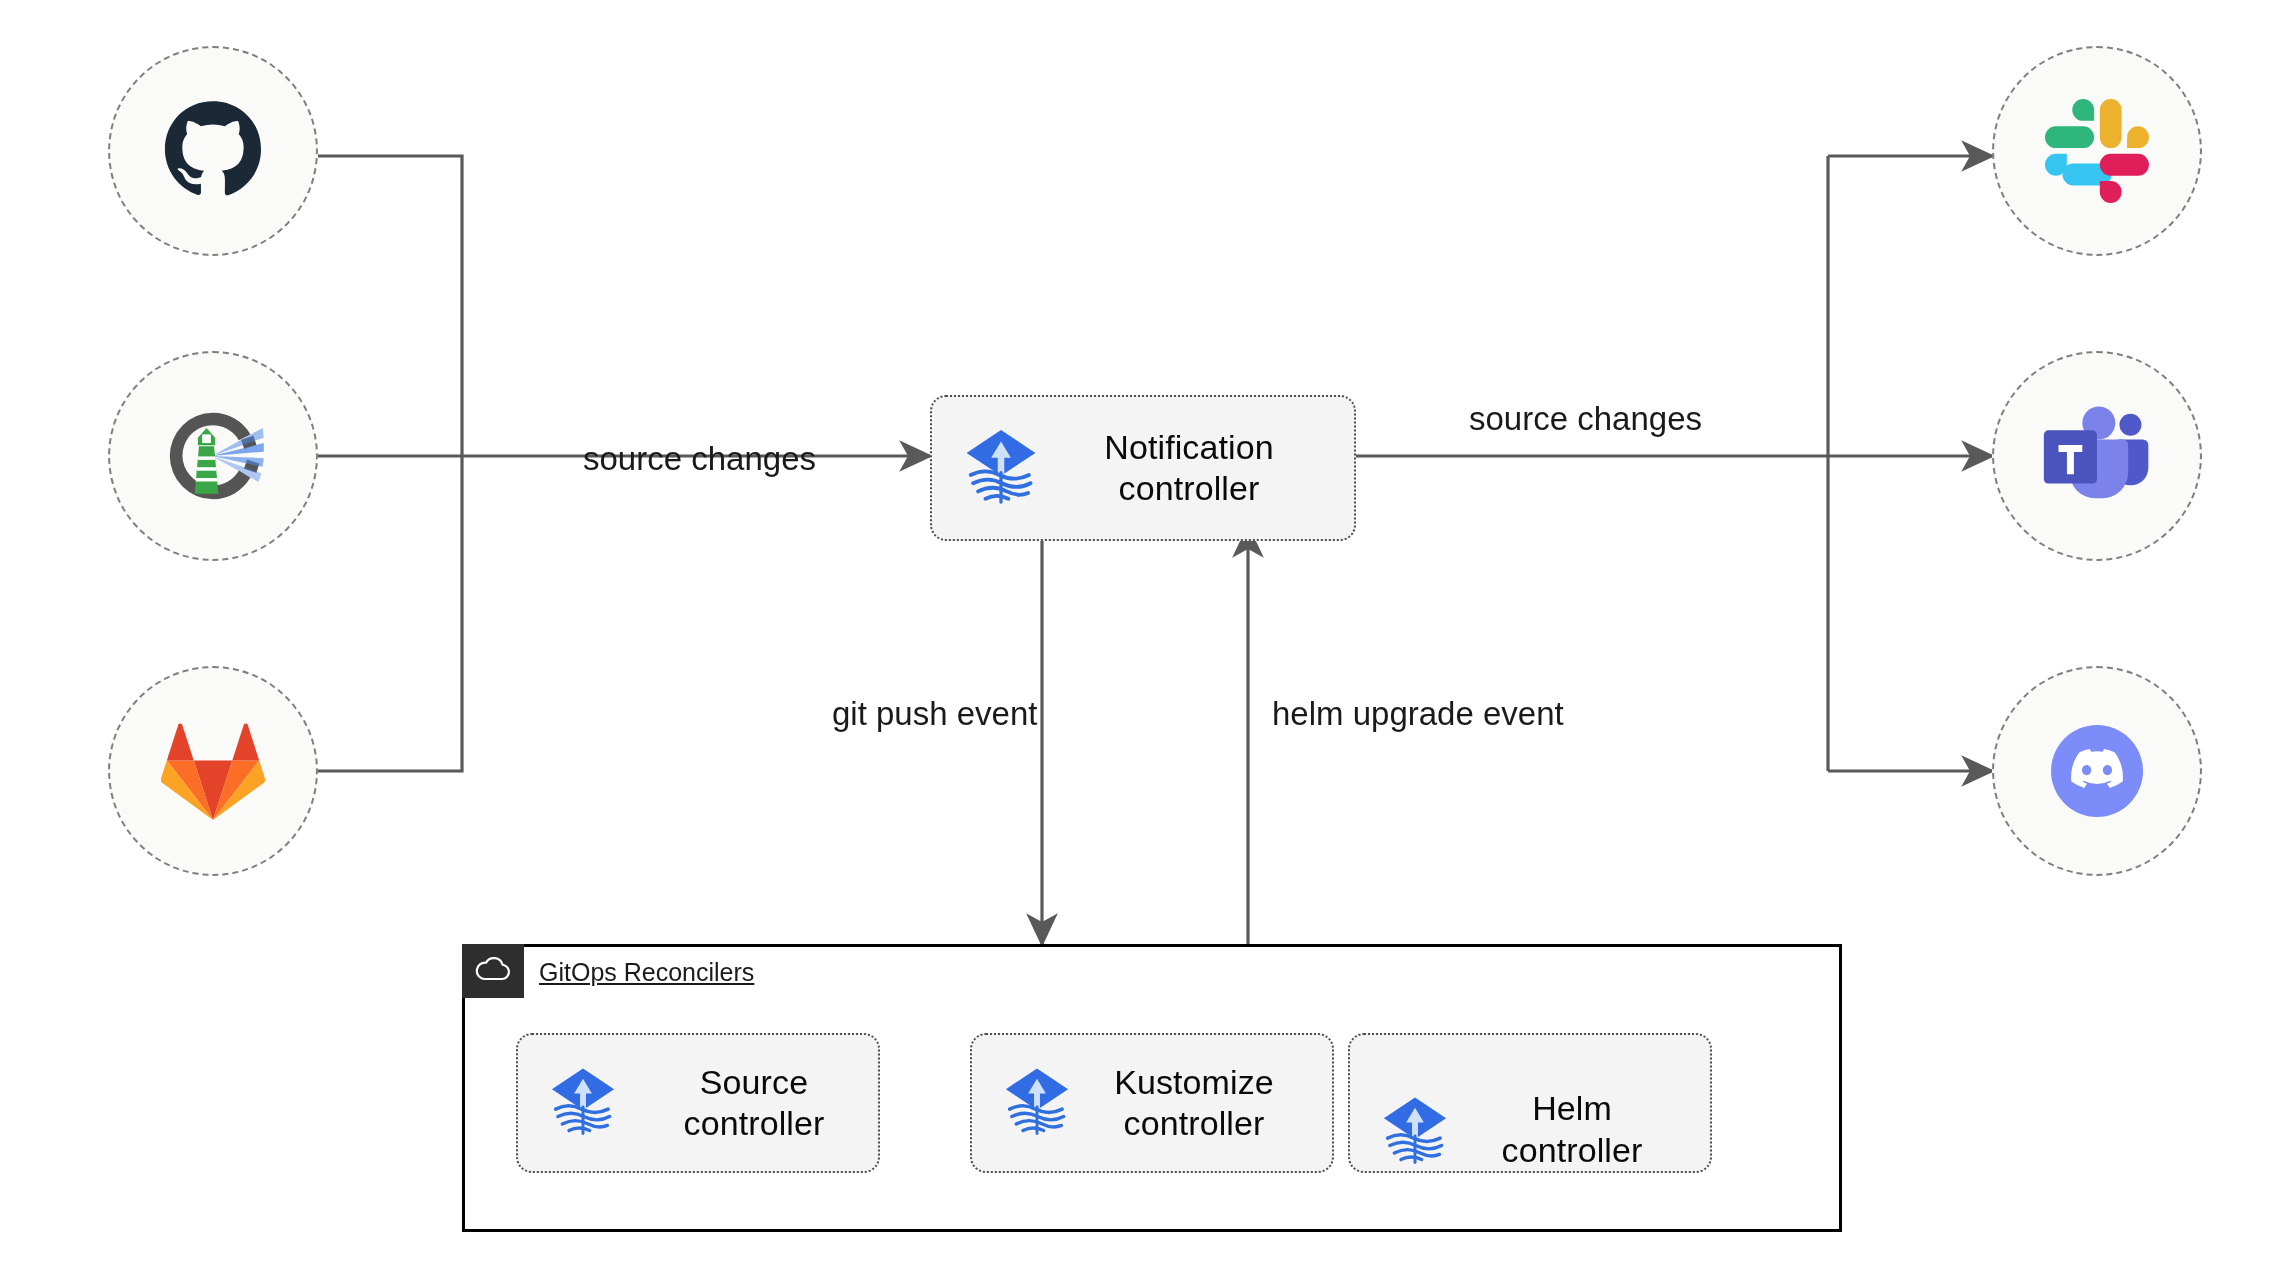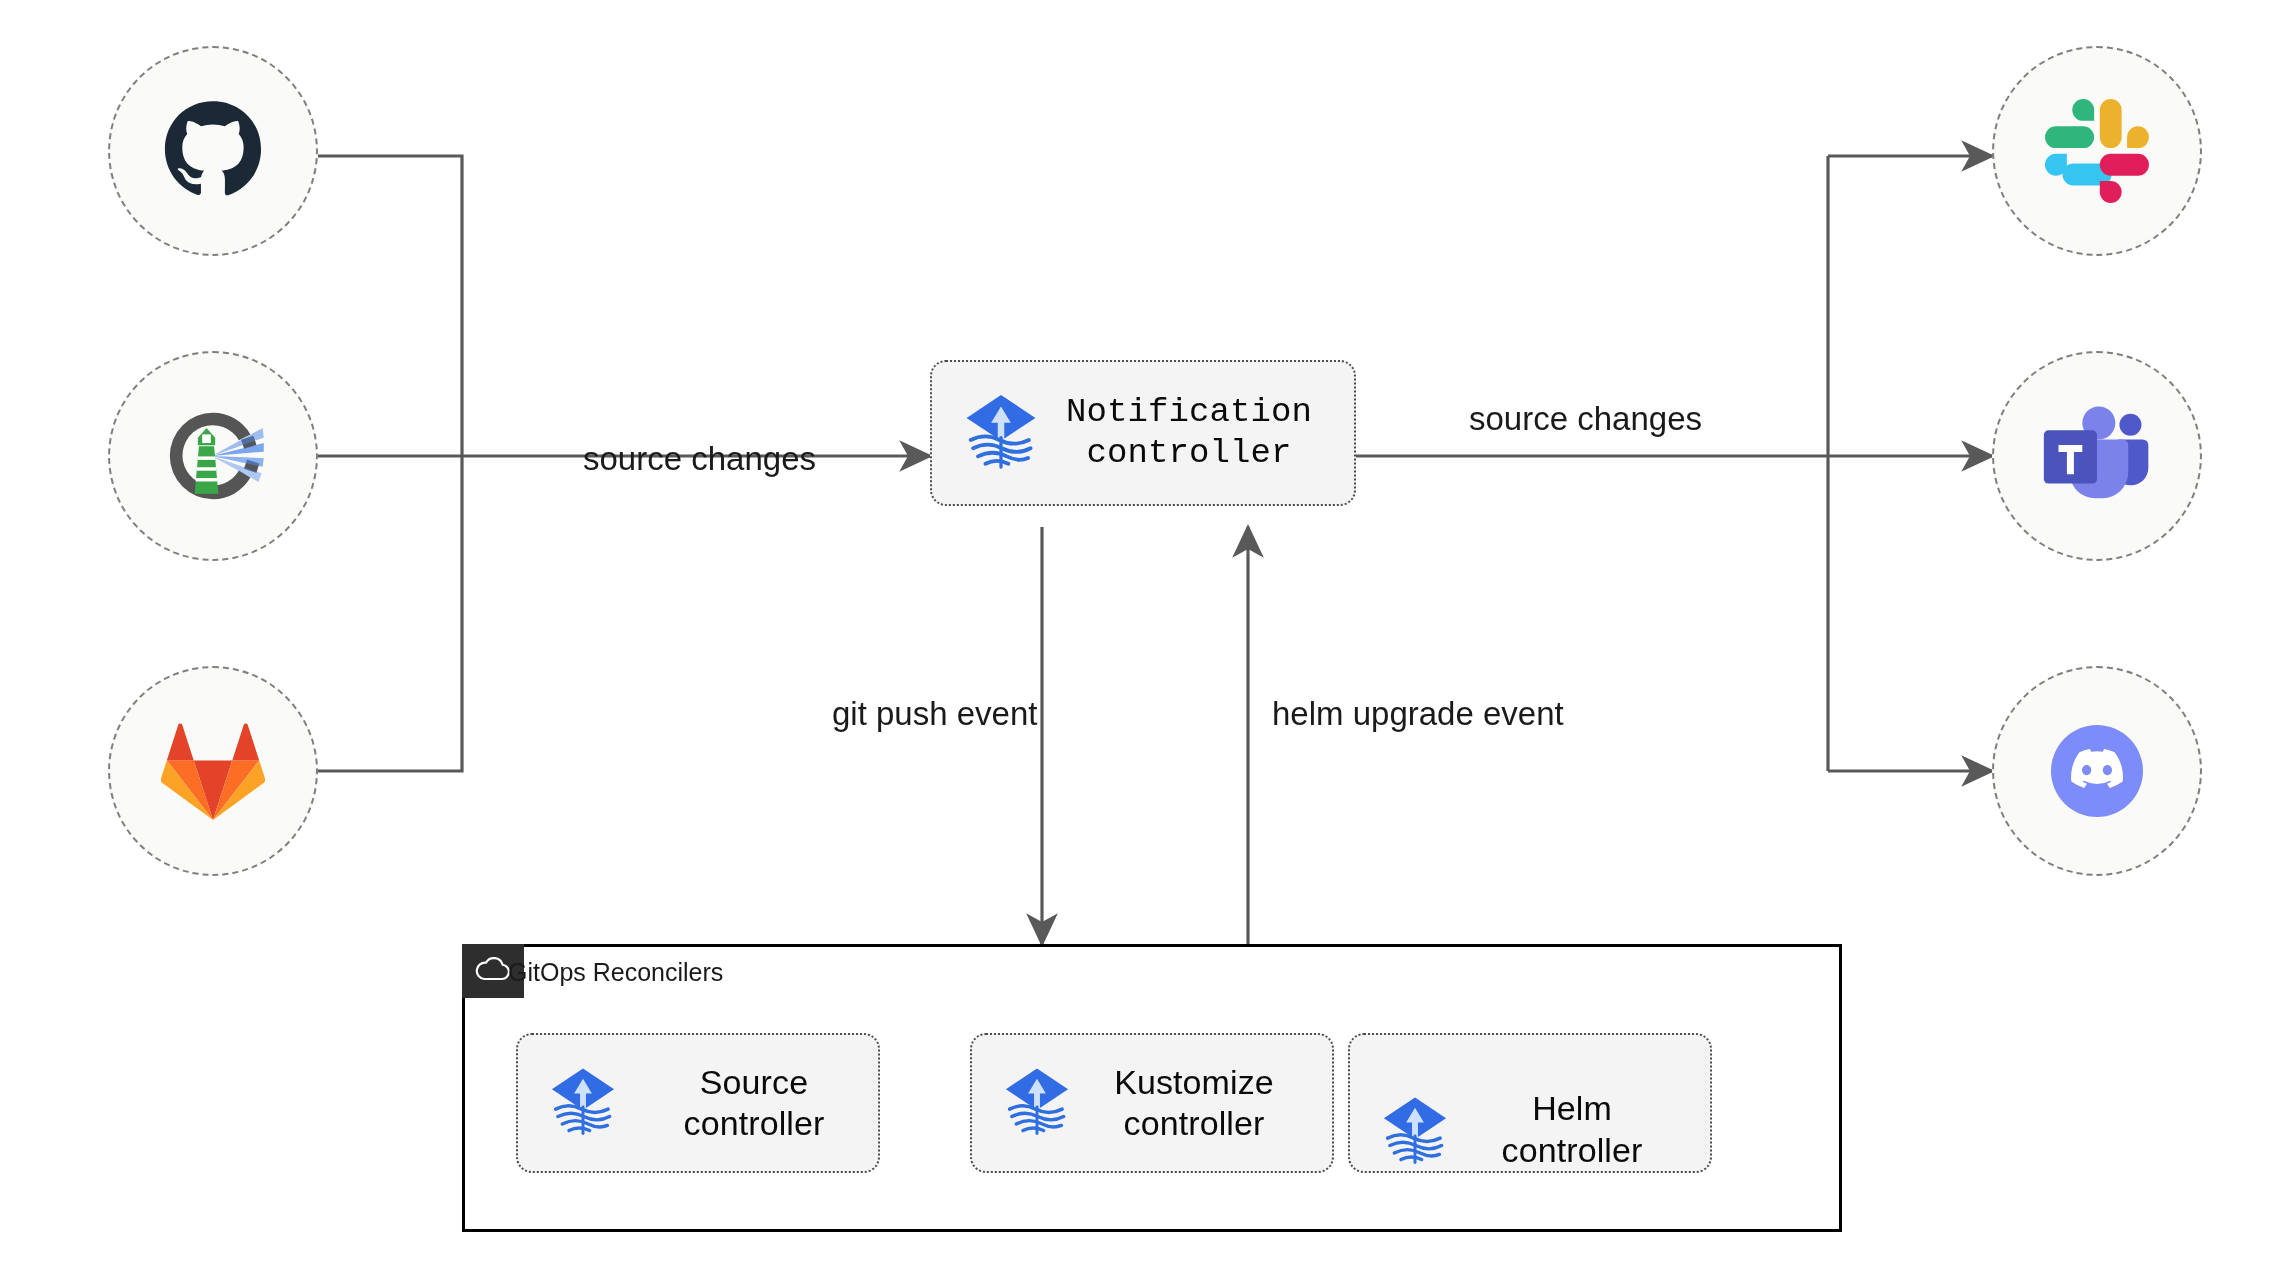--- a/index.html
+++ b/index.html
@@ -232,21 +232,21 @@
         <circle cx="55" cy="55" r="46" fill="#7c8cf8"></circle>
         <path fill="#ffffff" d="M72.6 36.3a42 42 0 0 0-10.5-3.2l-1.3 2.6a38.6 38.6 0 0 0-11.6 0l-1.3-2.6a42 42
           0 0 0-10.5 3.2C30.2 46.3 28.4 56 29.3 65.6a43 43 0 0 0 12.9 6.4l2.8-4.3a27 27 0 0 1-4.4-2.1l1.1-.8a30
           30 0 0 0 26.6 0l1.1.8a27 27 0 0 1-4.4 2.1l2.8 4.3a43 43 0 0 0 12.9-6.4c1.1-11.1-1.8-20.7-8.1-29.3zM44.6
           59.3c-2.5 0-4.6-2.3-4.6-5.2 0-2.8 2-5.2 4.6-5.2 2.6 0 4.7 2.4 4.6 5.2 0 2.9-2 5.2-4.6 5.2zm20.8 0c-2.5
           0-4.6-2.3-4.6-5.2 0-2.8 2-5.2 4.6-5.2 2.6 0 4.7 2.4 4.6 5.2 0 2.9-2 5.2-4.6 5.2z"></path>
       </svg>
     </span>
   </div>
 
-  <div class="node" style="left:930px; top:360px; width:426px; height:146px;font-family:Liberation Mono, monospace;">
+  <div class="node" style="left:930px; top:395px; width:426px; height:146px;">
     <span class="flux-logo">
       <svg width="82" height="82" viewBox="0 0 100 100" aria-hidden="true">
         <path d="M50 6 L92 34 L50 62 L8 34 Z" fill="#326ce5"></path>
         <path d="M50 20 L62 40 L54 40 L54 62 L46 62 L46 40 L38 40 Z" fill="#cfe0fb"></path>
         <g stroke="#2f6fe0" stroke-width="4.6" fill="none" stroke-linecap="round">
           <path d="M13 61 q 18 -9 35 0 q 18 9 36 0"></path>
           <path d="M16 71 q 18 -9 35 0 q 18 9 35 0"></path>
           <path d="M22 81 q 18 -9 35 0 q 14 7 26 2"></path>
           <path d="M31 90 q 14 -7 28 0"></path>
           <path d="M50 58 L50 94" stroke-width="4"></path>
@@ -258,21 +258,21 @@
   </div>
 
   <div class="container-box" style="left:462px; top:944px; width:1380px; height:288px;"></div>
   <div class="container-tab" style="left:462px; top:944px; width:62px; height:54px;">
     <span>
       <svg width="38" height="28" viewBox="0 0 40 28" aria-hidden="true">
         <path d="M10.5 24.5h19a7.5 7.5 0 0 0 .6-14.95A9.5 9.5 0 0 0 12.6 7.4 7.6 7.6 0 0 0 10.5 24.5z" fill="none" stroke="#ffffff" stroke-width="2.3" stroke-linejoin="round"></path>
       </svg>
     </span>
   </div>
-  <div class="container-title" style="left:508px; top:958px;">GitOps Reconcilers</div>
+  <div class="container-title" style="left:539px; top:958px;text-decoration:underline;">GitOps Reconcilers</div>
 
   <div class="node" style="left:516px; top:1033px; width:364px; height:140px;gap:28px;">
     <span class="flux-logo">
       <svg width="74" height="74" viewBox="0 0 100 100" aria-hidden="true">
         <path d="M50 6 L92 34 L50 62 L8 34 Z" fill="#326ce5"></path>
         <path d="M50 20 L62 40 L54 40 L54 62 L46 62 L46 40 L38 40 Z" fill="#cfe0fb"></path>
         <g stroke="#2f6fe0" stroke-width="4.6" fill="none" stroke-linecap="round">
           <path d="M13 61 q 18 -9 35 0 q 18 9 36 0"></path>
           <path d="M16 71 q 18 -9 35 0 q 18 9 35 0"></path>
           <path d="M22 81 q 18 -9 35 0 q 14 7 26 2"></path>

